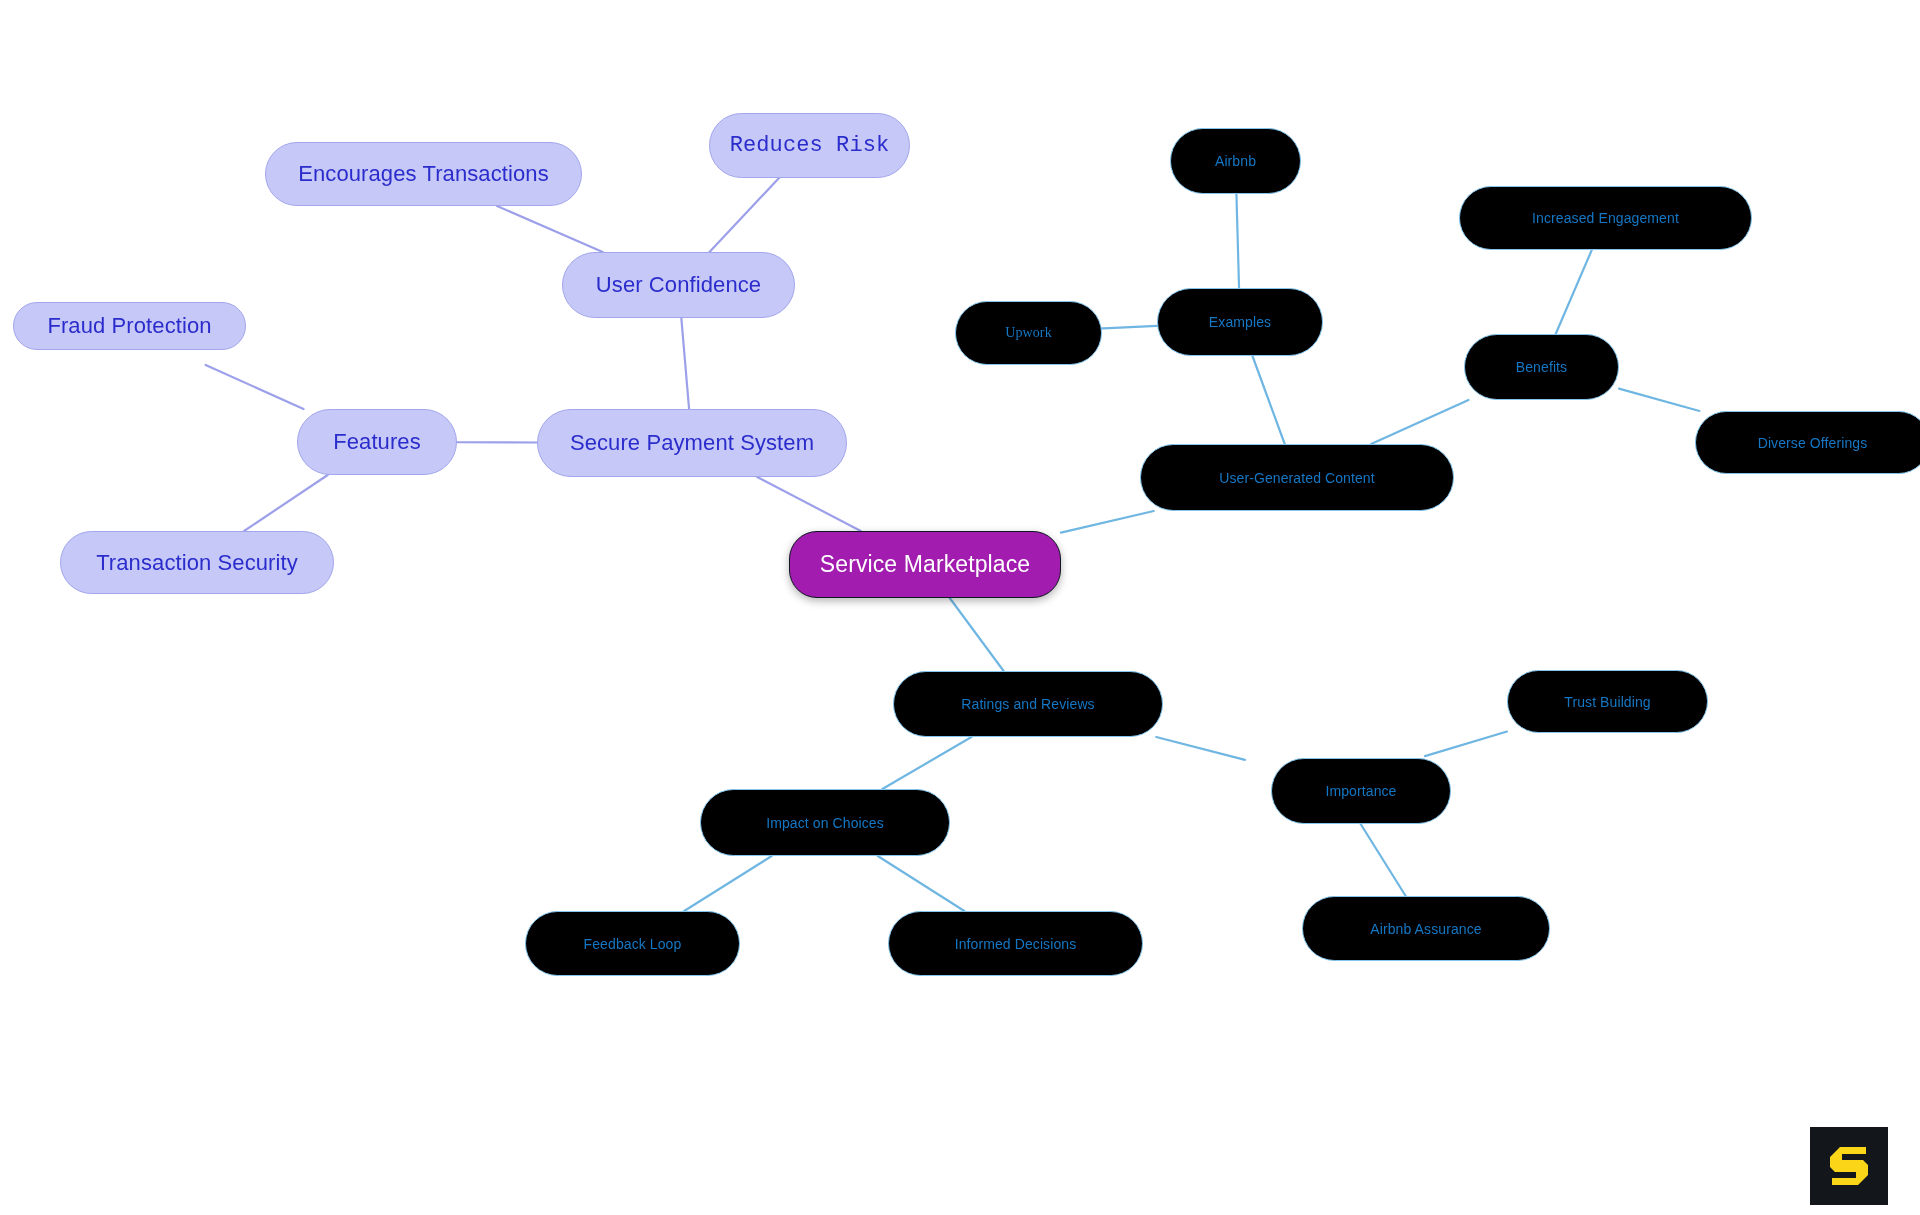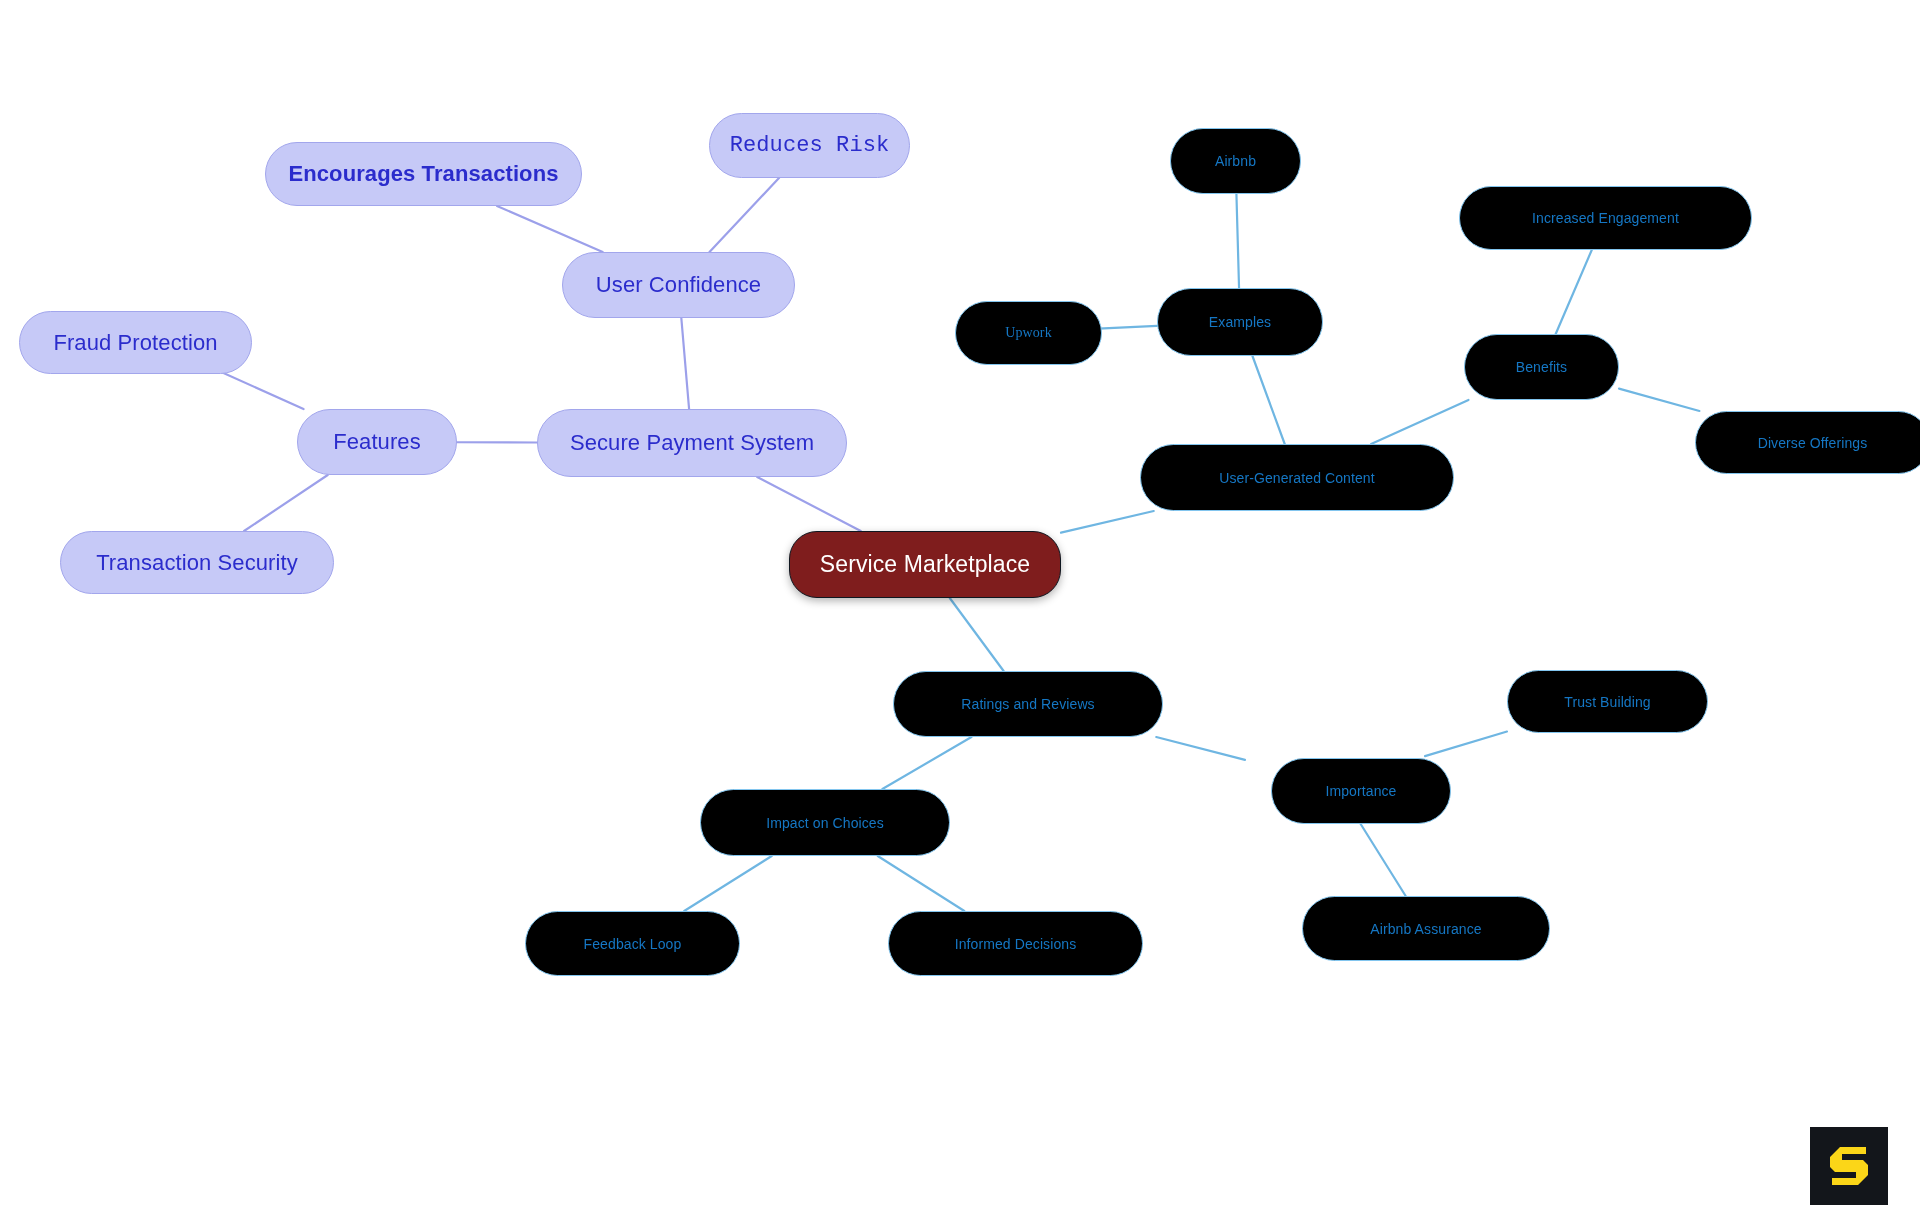--- a/index.html
+++ b/index.html
@@ -30,21 +30,21 @@
     align-items: center;
     justify-content: center;
     border-radius: 999px;
     border-style: solid;
     border-width: 1.6px;
     white-space: nowrap;
     letter-spacing: 0.1px;
     z-index: 5;
   }
   .node-root {
-    background: #7f1d1d;
+    background: #a21caf;
     border-color: #0f1720;
     color: #ffffff;
     border-radius: 28px;
     font-size: 23px;
     box-shadow: 0 3px 9px rgba(0,0,0,0.30);
   }
   .node-purple {
     background: #c6c9f7;
     border-color: #a2a6ec;
     color: #2b2ccc;
@@ -102,30 +102,30 @@
   <div id="nodes-layer">
       <div class="node node-root" style="left: 789px; top: 531px; width: 272px; height: 67px;">
         <span>Service Marketplace</span>
       </div>
       <div class="node node-purple" style="left: 537px; top: 409px; width: 310px; height: 68px;">
         <span>Secure Payment System</span>
       </div>
       <div class="node node-purple" style="left: 297px; top: 409px; width: 160px; height: 66px;">
         <span>Features</span>
       </div>
-      <div class="node node-purple" style="left: 19px; top: 302px; width: 233px; height: 63px; margin-top: 9px;">
+      <div class="node node-purple" style="left: 13px; top: 302px; width: 233px; height: 48px;">
         <span>Fraud Protection</span>
       </div>
       <div class="node node-purple" style="left: 60px; top: 531px; width: 274px; height: 63px;">
         <span>Transaction Security</span>
       </div>
       <div class="node node-purple" style="left: 562px; top: 252px; width: 233px; height: 66px;">
         <span>User Confidence</span>
       </div>
-      <div class="node node-purple" style="left: 265px; top: 142px; width: 317px; height: 64px; font-weight: bold;">
+      <div class="node node-purple" style="left: 265px; top: 142px; width: 317px; height: 64px;">
         <span>Encourages Transactions</span>
       </div>
       <div class="node node-purple" style="left: 709px; top: 113px; width: 201px; height: 65px; font-family: Liberation Mono, monospace;">
         <span>Reduces Risk</span>
       </div>
       <div class="node node-blue" style="left: 1140px; top: 444px; width: 314px; height: 67px;">
         <span>User-Generated Content</span>
       </div>
       <div class="node node-blue" style="left: 1157px; top: 288px; width: 166px; height: 68px;">
         <span>Examples</span>

